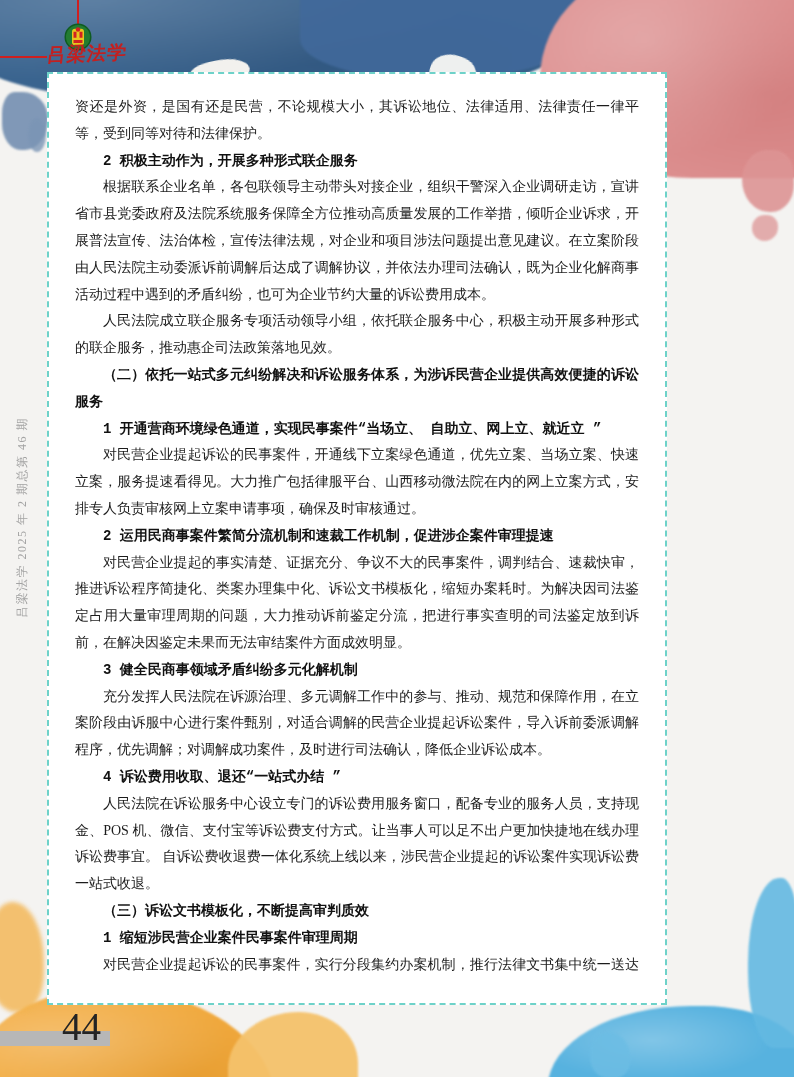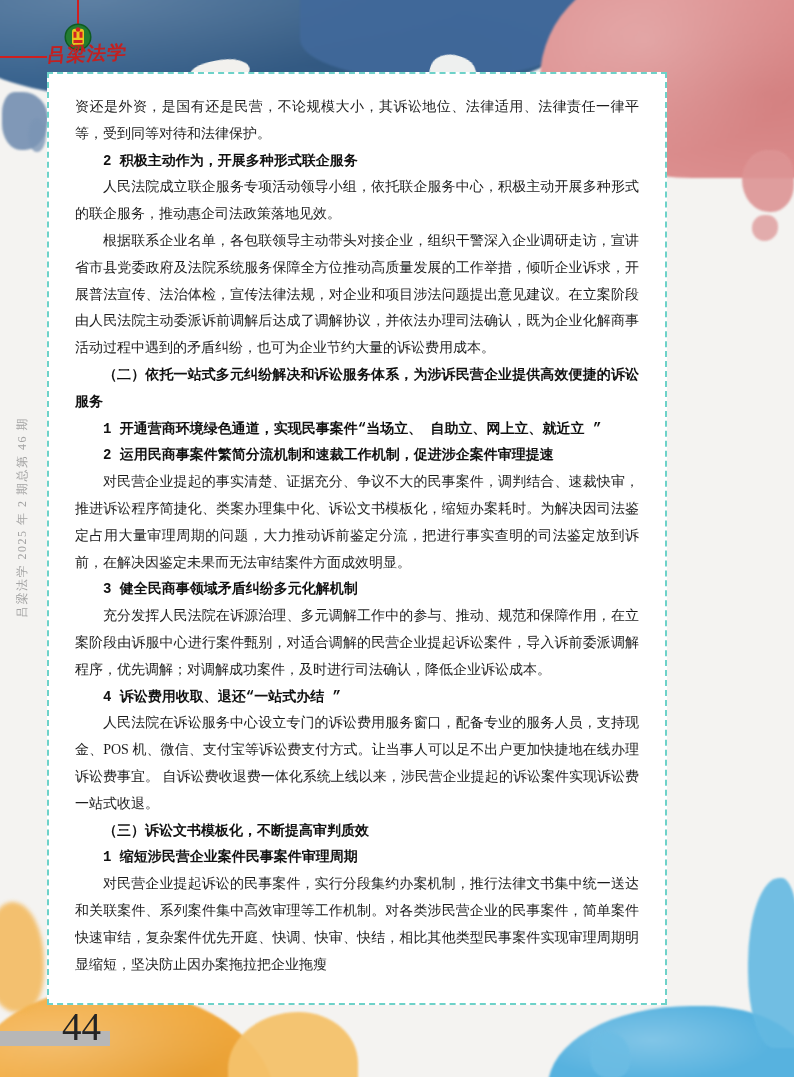--- a/index.html
+++ b/index.html
@@ -117,24 +117,25 @@
       <rect x="22" y="13" width="4" height="8" fill="#d22222"></rect>
       <rect x="14" y="24" width="12" height="4" fill="#d22222"></rect>
     </svg>
   </div>
   <div class="logo-text">吕梁法学</div>
 
   <div class="content-box">
     <div class="article">
         <p class="body-noindent">资还是外资，是国有还是民营，不论规模大小，其诉讼地位、法律适用、法律责任一律平等，受到同等对待和法律保护。</p>
         <p class="heading">2 积极主动作为，开展多种形式联企服务</p>
+        <p class="body">根据联系企业名单，各包联领导主动带头对接企业，组织干警深入企业调研走访，宣讲省市县党委政府及法院系统服务保障全方位推动高质量发展的工作举措，倾听企业诉求，开展普法宣传、法治体检，宣传法律法规，对企业和项目涉法问题提出意见建议。在立案阶段由人民法院主动委派诉前调解后达成了调解协议，并依法办理司法确认，既为企业化解商事活动过程中遇到的矛盾纠纷，也可为企业节约大量的诉讼费用成本。</p>
         <p class="body">人民法院成立联企服务专项活动领导小组，依托联企服务中心，积极主动开展多种形式的联企服务，推动惠企司法政策落地见效。</p>
-        <p class="body">根据联系企业名单，各包联领导主动带头对接企业，组织干警深入企业调研走访，宣讲省市县党委政府及法院系统服务保障全方位推动高质量发展的工作举措，倾听企业诉求，开展普法宣传、法治体检，宣传法律法规，对企业和项目涉法问题提出意见建议。在立案阶段由人民法院主动委派诉前调解后达成了调解协议，并依法办理司法确认，既为企业化解商事活动过程中遇到的矛盾纠纷，也可为企业节约大量的诉讼费用成本。</p>
         <p class="heading">（二）依托一站式多元纠纷解决和诉讼服务体系，为涉诉民营企业提供高效便捷的诉讼服务</p>
         <p class="heading">1 开通营商环境绿色通道，实现民事案件“当场立、 自助立、网上立、就近立 ”</p>
+        <p class="body">对民营企业提起诉讼的民事案件，开通线下立案绿色通道，优先立案、当场立案、快速立案，服务提速看得见。大力推广包括律服平台、山西移动微法院在内的网上立案方式，安排专人负责审核网上立案申请事项，确保及时审核通过。</p>
         <p class="heading">2 运用民商事案件繁简分流机制和速裁工作机制，促进涉企案件审理提速</p>
         <p class="body">对民营企业提起的事实清楚、证据充分、争议不大的民事案件，调判结合、速裁快审，推进诉讼程序简捷化、类案办理集中化、诉讼文书模板化，缩短办案耗时。为解决因司法鉴定占用大量审理周期的问题，大力推动诉前鉴定分流，把进行事实查明的司法鉴定放到诉前，在解决因鉴定未果而无法审结案件方面成效明显。</p>
         <p class="heading">3 健全民商事领域矛盾纠纷多元化解机制</p>
         <p class="body">充分发挥人民法院在诉源治理、多元调解工作中的参与、推动、规范和保障作用，在立案阶段由诉服中心进行案件甄别，对适合调解的民营企业提起诉讼案件，导入诉前委派调解程序，优先调解；对调解成功案件，及时进行司法确认，降低企业诉讼成本。</p>
         <p class="heading">4 诉讼费用收取、退还“一站式办结 ”</p>
         <p class="body">人民法院在诉讼服务中心设立专门的诉讼费用服务窗口，配备专业的服务人员，支持现金、POS 机、微信、支付宝等诉讼费支付方式。让当事人可以足不出户更加快捷地在线办理诉讼费事宜。 自诉讼费收退费一体化系统上线以来，涉民营企业提起的诉讼案件实现诉讼费一站式收退。</p>
         <p class="heading">（三）诉讼文书模板化，不断提高审判质效</p>
         <p class="heading">1 缩短涉民营企业案件民事案件审理周期</p>
         <p class="body">对民营企业提起诉讼的民事案件，实行分段集约办案机制，推行法律文书集中统一送达和关联案件、系列案件集中高效审理等工作机制。对各类涉民营企业的民事案件，简单案件快速审结，复杂案件优先开庭、快调、快审、快结，相比其他类型民事案件实现审理周期明显缩短，坚决防止因办案拖拉把企业拖瘦</p>
       </div>

